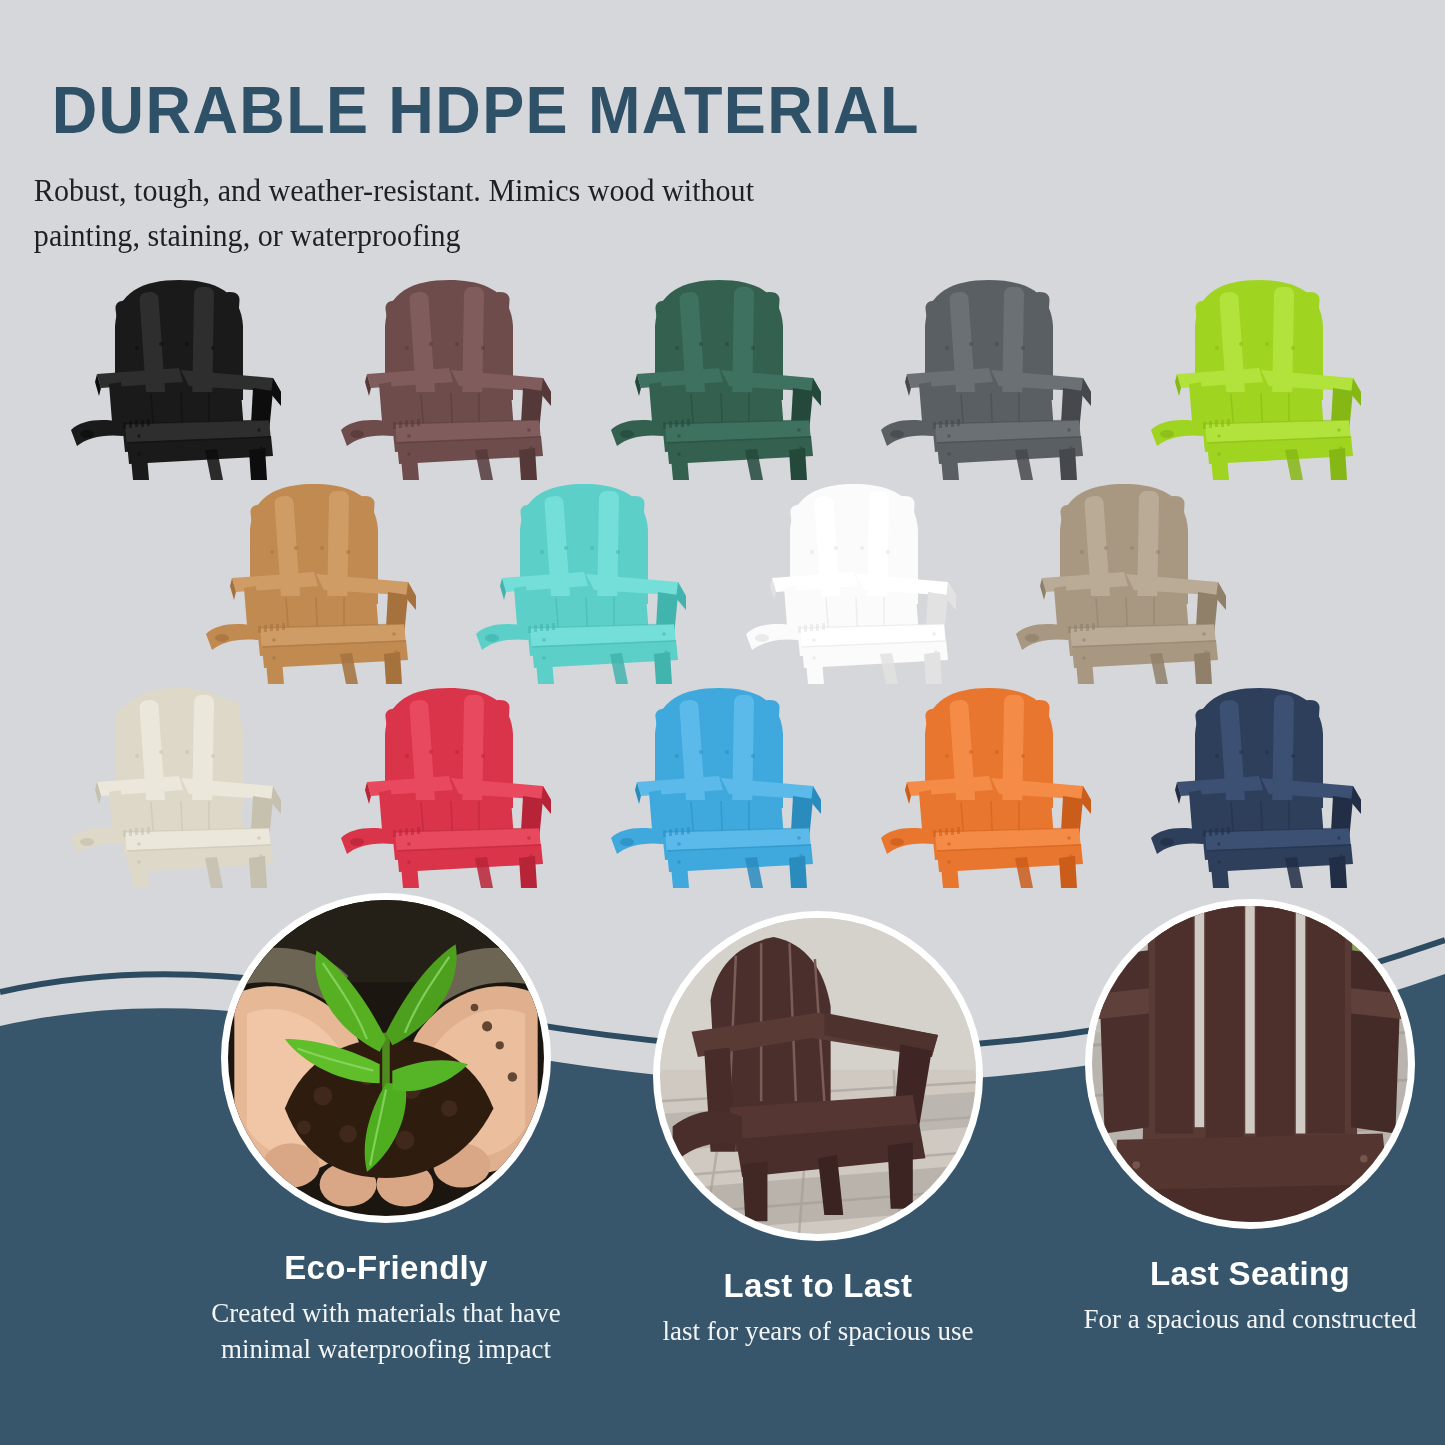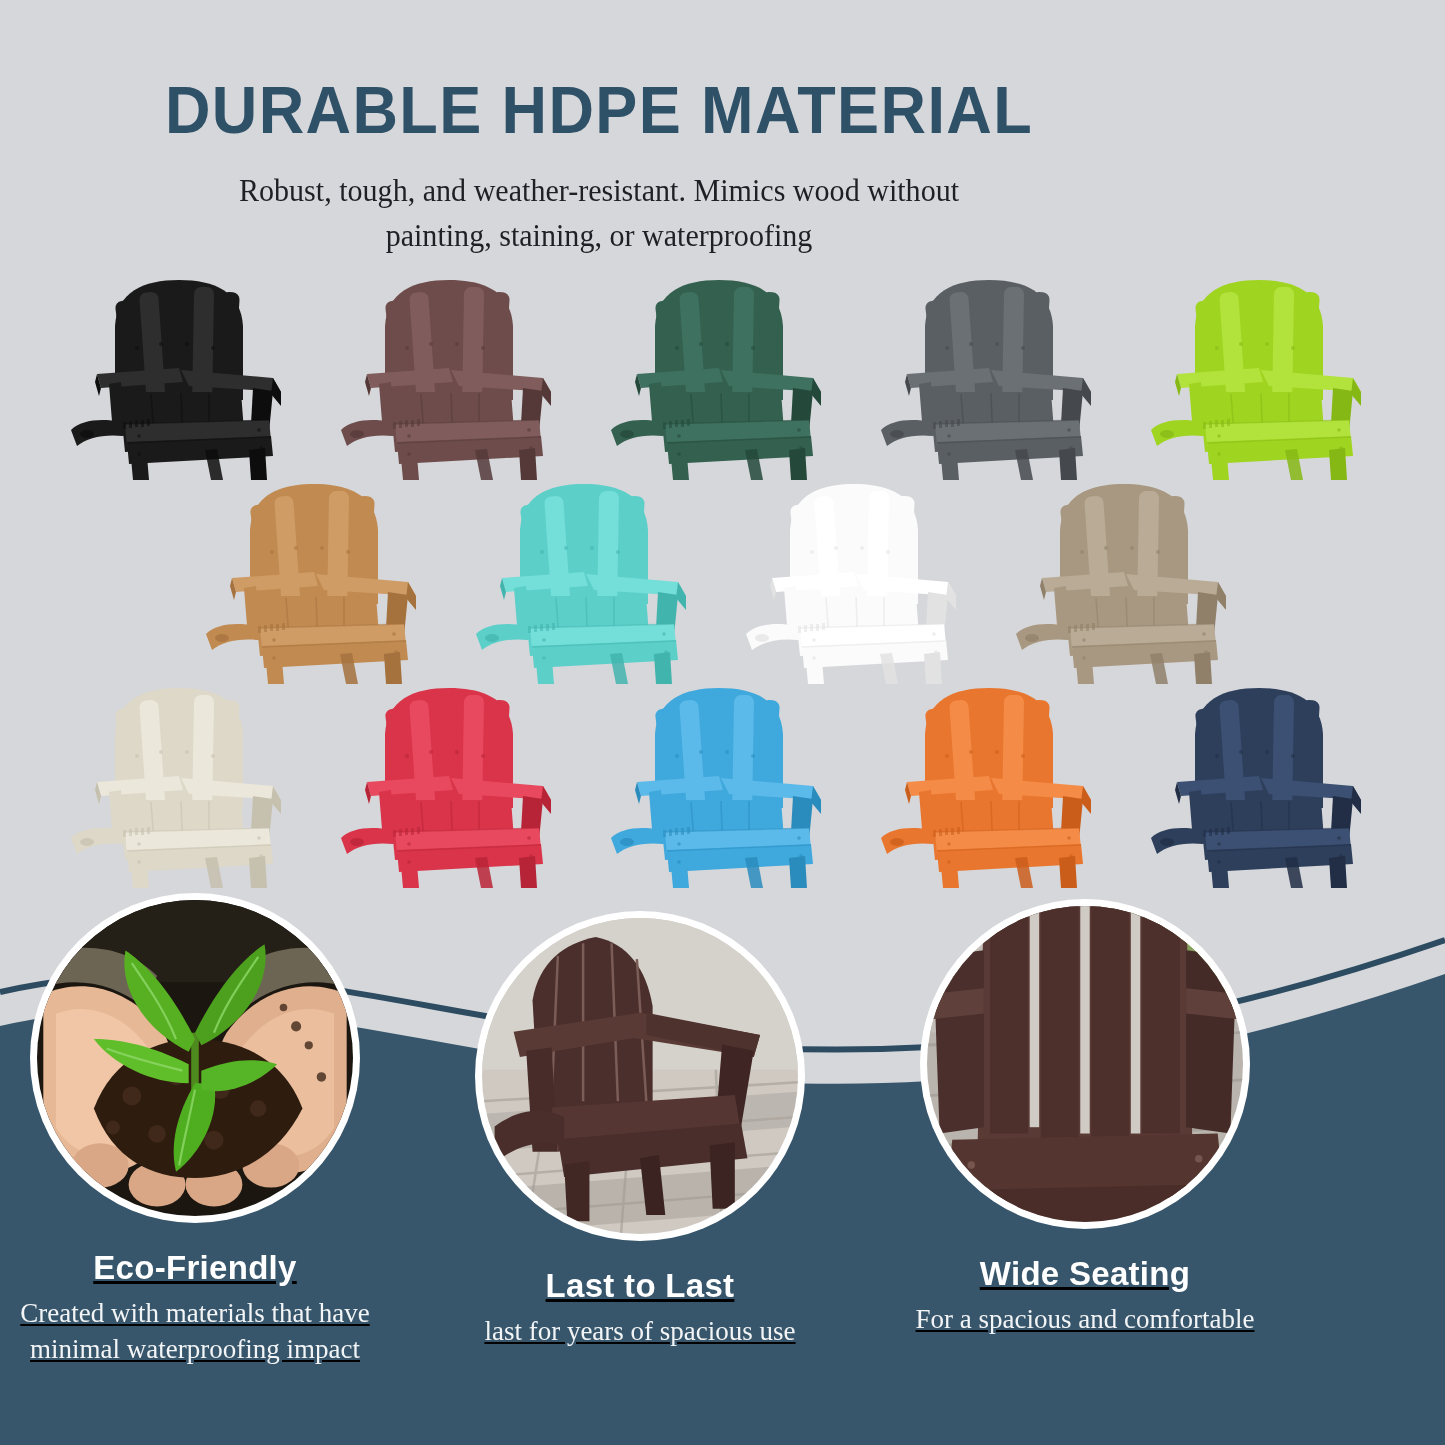--- a/index.html
+++ b/index.html
@@ -5,21 +5,21 @@
   * { margin:0; padding:0; box-sizing:border-box; }
   html,body { width:1445px; height:1445px; }
   body {
     font-family:"Liberation Sans", sans-serif;
     background:#d6d7da;
     position:relative;
     overflow:hidden;
   }
 
   
-  .header { position:absolute; top:0; left:4px; width:1190px; text-align:center; }
+  .header { position:absolute; top:0; left:16px; width:1190px; text-align:left; }
   .title {
     font-family:"Liberation Sans", sans-serif;
     font-weight:700;
     font-size:67px;
     letter-spacing:1.5px;
     color:#2f5168;
     transform:scaleX(0.94);
     margin-top:76px;
     line-height:1.0;
   }
@@ -47,21 +47,21 @@
   
   .wave-wrap {
     position:absolute; left:0; top:930px;
     width:1445px; height:515px;
     overflow:hidden;
   }
   .wave-wrap svg { display:block; width:1445px; height:515px; }
 
   
   .features { position:absolute; left:0; top:893px; width:1445px; }
-  .feat-row { display:flex; justify-content:flex-start; gap:55px;text-decoration:underline; }
+  .feat-row { display:flex; justify-content:flex-end; gap:42px; }
   .feat { width:390px; text-align:center; }
   .circle {
     width:330px; height:330px; border-radius:50%;
     background:#ffffff; margin:0 auto;
     padding:7px;
     box-shadow:0 0 0 0 rgba(0,0,0,0);
   }
   .circle-inner {
     width:100%; height:100%; border-radius:50%;
     overflow:hidden; position:relative;
@@ -1294,19 +1294,19 @@
       <path d="M8,74 L92,72 L94,92 L6,94 Z" fill="#55352f"></path>
       <path d="M6,90 L94,88 L96,100 L4,100 Z" fill="#4a2d28"></path>
       <g fill="#8a6a62" opacity=".6">
         <circle cx="14" cy="82" r="1.2"></circle>
                   <circle cx="86" cy="80" r="1.2"></circle>
       </g>
     </g>
   </svg>
           </div>
         </div>
-        <div class="feat-title">Wide Seating</div>
+        <div class="feat-title">Last Seating</div>
         <div class="feat-desc">
-          <div>For a spacious and comfortable</div>
+          <div>For a spacious and constructed</div>
         </div>
       </div>
     </div>
 </div>
 
 </body></html>

